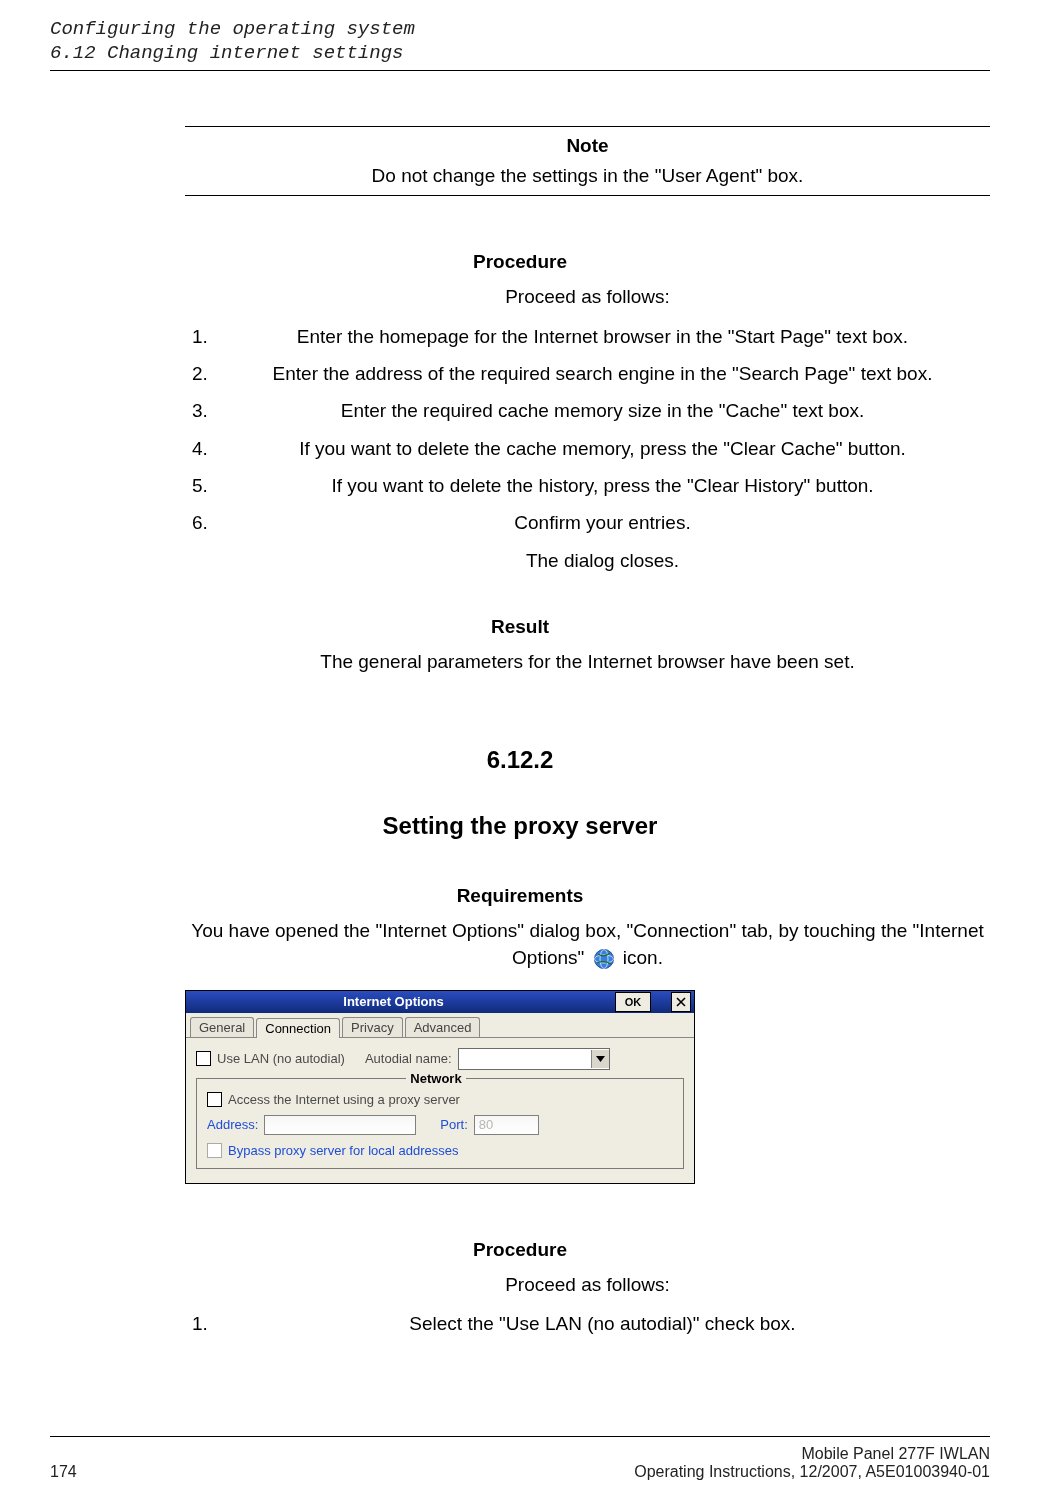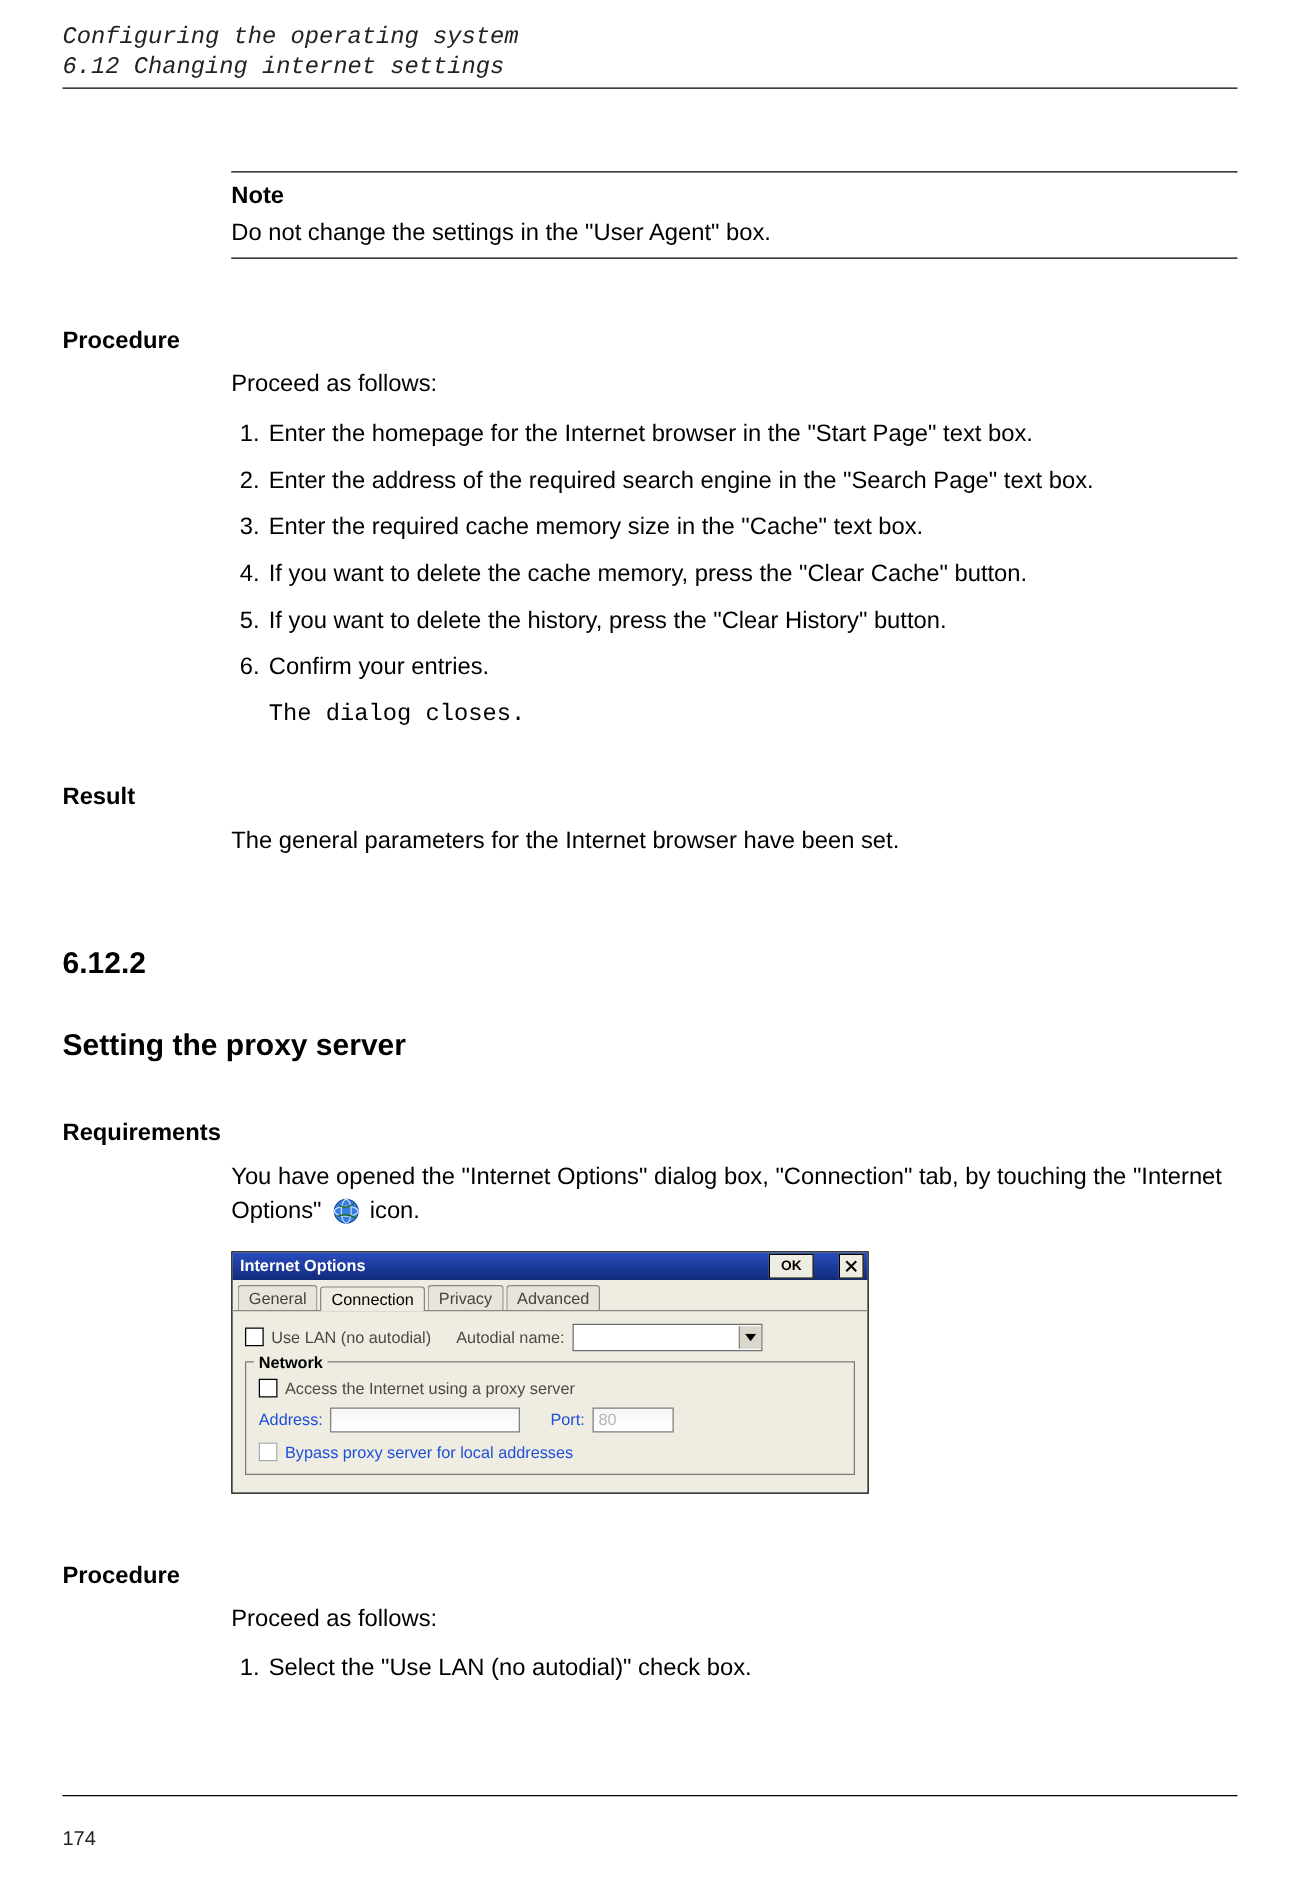--- a/index.html
+++ b/index.html
@@ -30,21 +30,21 @@
     padding:0 var(--left-margin);
     font-style:italic;
     color:#222;
     font-family:Liberation Mono, monospace;
   }
   .header-line2{margin-top:2px;}
   .header-rule{
     margin:6px var(--left-margin) 0 var(--left-margin);
     border:0;border-top:1px solid #000;height:0;
   }
-  .content{padding:11px var(--left-margin);}
+  .content{padding:0 var(--left-margin);text-align:center;}
   .note-block{
     margin-left:135px;
     margin-top:55px;
     margin-right:0;
   }
   .note-rule-top,.note-rule-bottom{
     border-top:1px solid #000;height:0;
   }
   .note-label{font-weight:bold;margin-top:8px;}
   .note-text{margin-top:8px;margin-bottom:8px;}
@@ -56,21 +56,21 @@
     margin-left:135px;
     margin-top:10px;
     line-height:1.45;
   }
   ol.steps{
     margin:10px 0 0 135px;
     padding-left:28px;
     line-height:1.65;
   }
   ol.steps li{padding-left:2px;margin-bottom:6px;}
-  .step-sub{margin-top:6px;font-family:Liberation Mono, monospace;}
+  .step-sub{margin-top:6px;}
   .sec-heading{
     display:flex;
     gap:38px;
     font-weight:bold;
     font-size:24px;
     margin-top:70px;
     flex-direction:column;
   }
   .req-line{
     margin-left:135px;
@@ -283,13 +283,17 @@
   <div class="para">Proceed as follows:</div>
   <ol class="steps">
     <li>Select the "Use LAN (no autodial)" check box.</li>
   </ol>
 
 </div>
 
 <div class="footer-rule"></div>
 <div class="footer">
   <div>174</div>
+  <div class="footer-right">
+    <div>Mobile Panel 277F IWLAN</div>
+    <div>Operating Instructions, 12/2007, A5E01003940-01</div>
+  </div>
 </div>
 
 </body></html>

